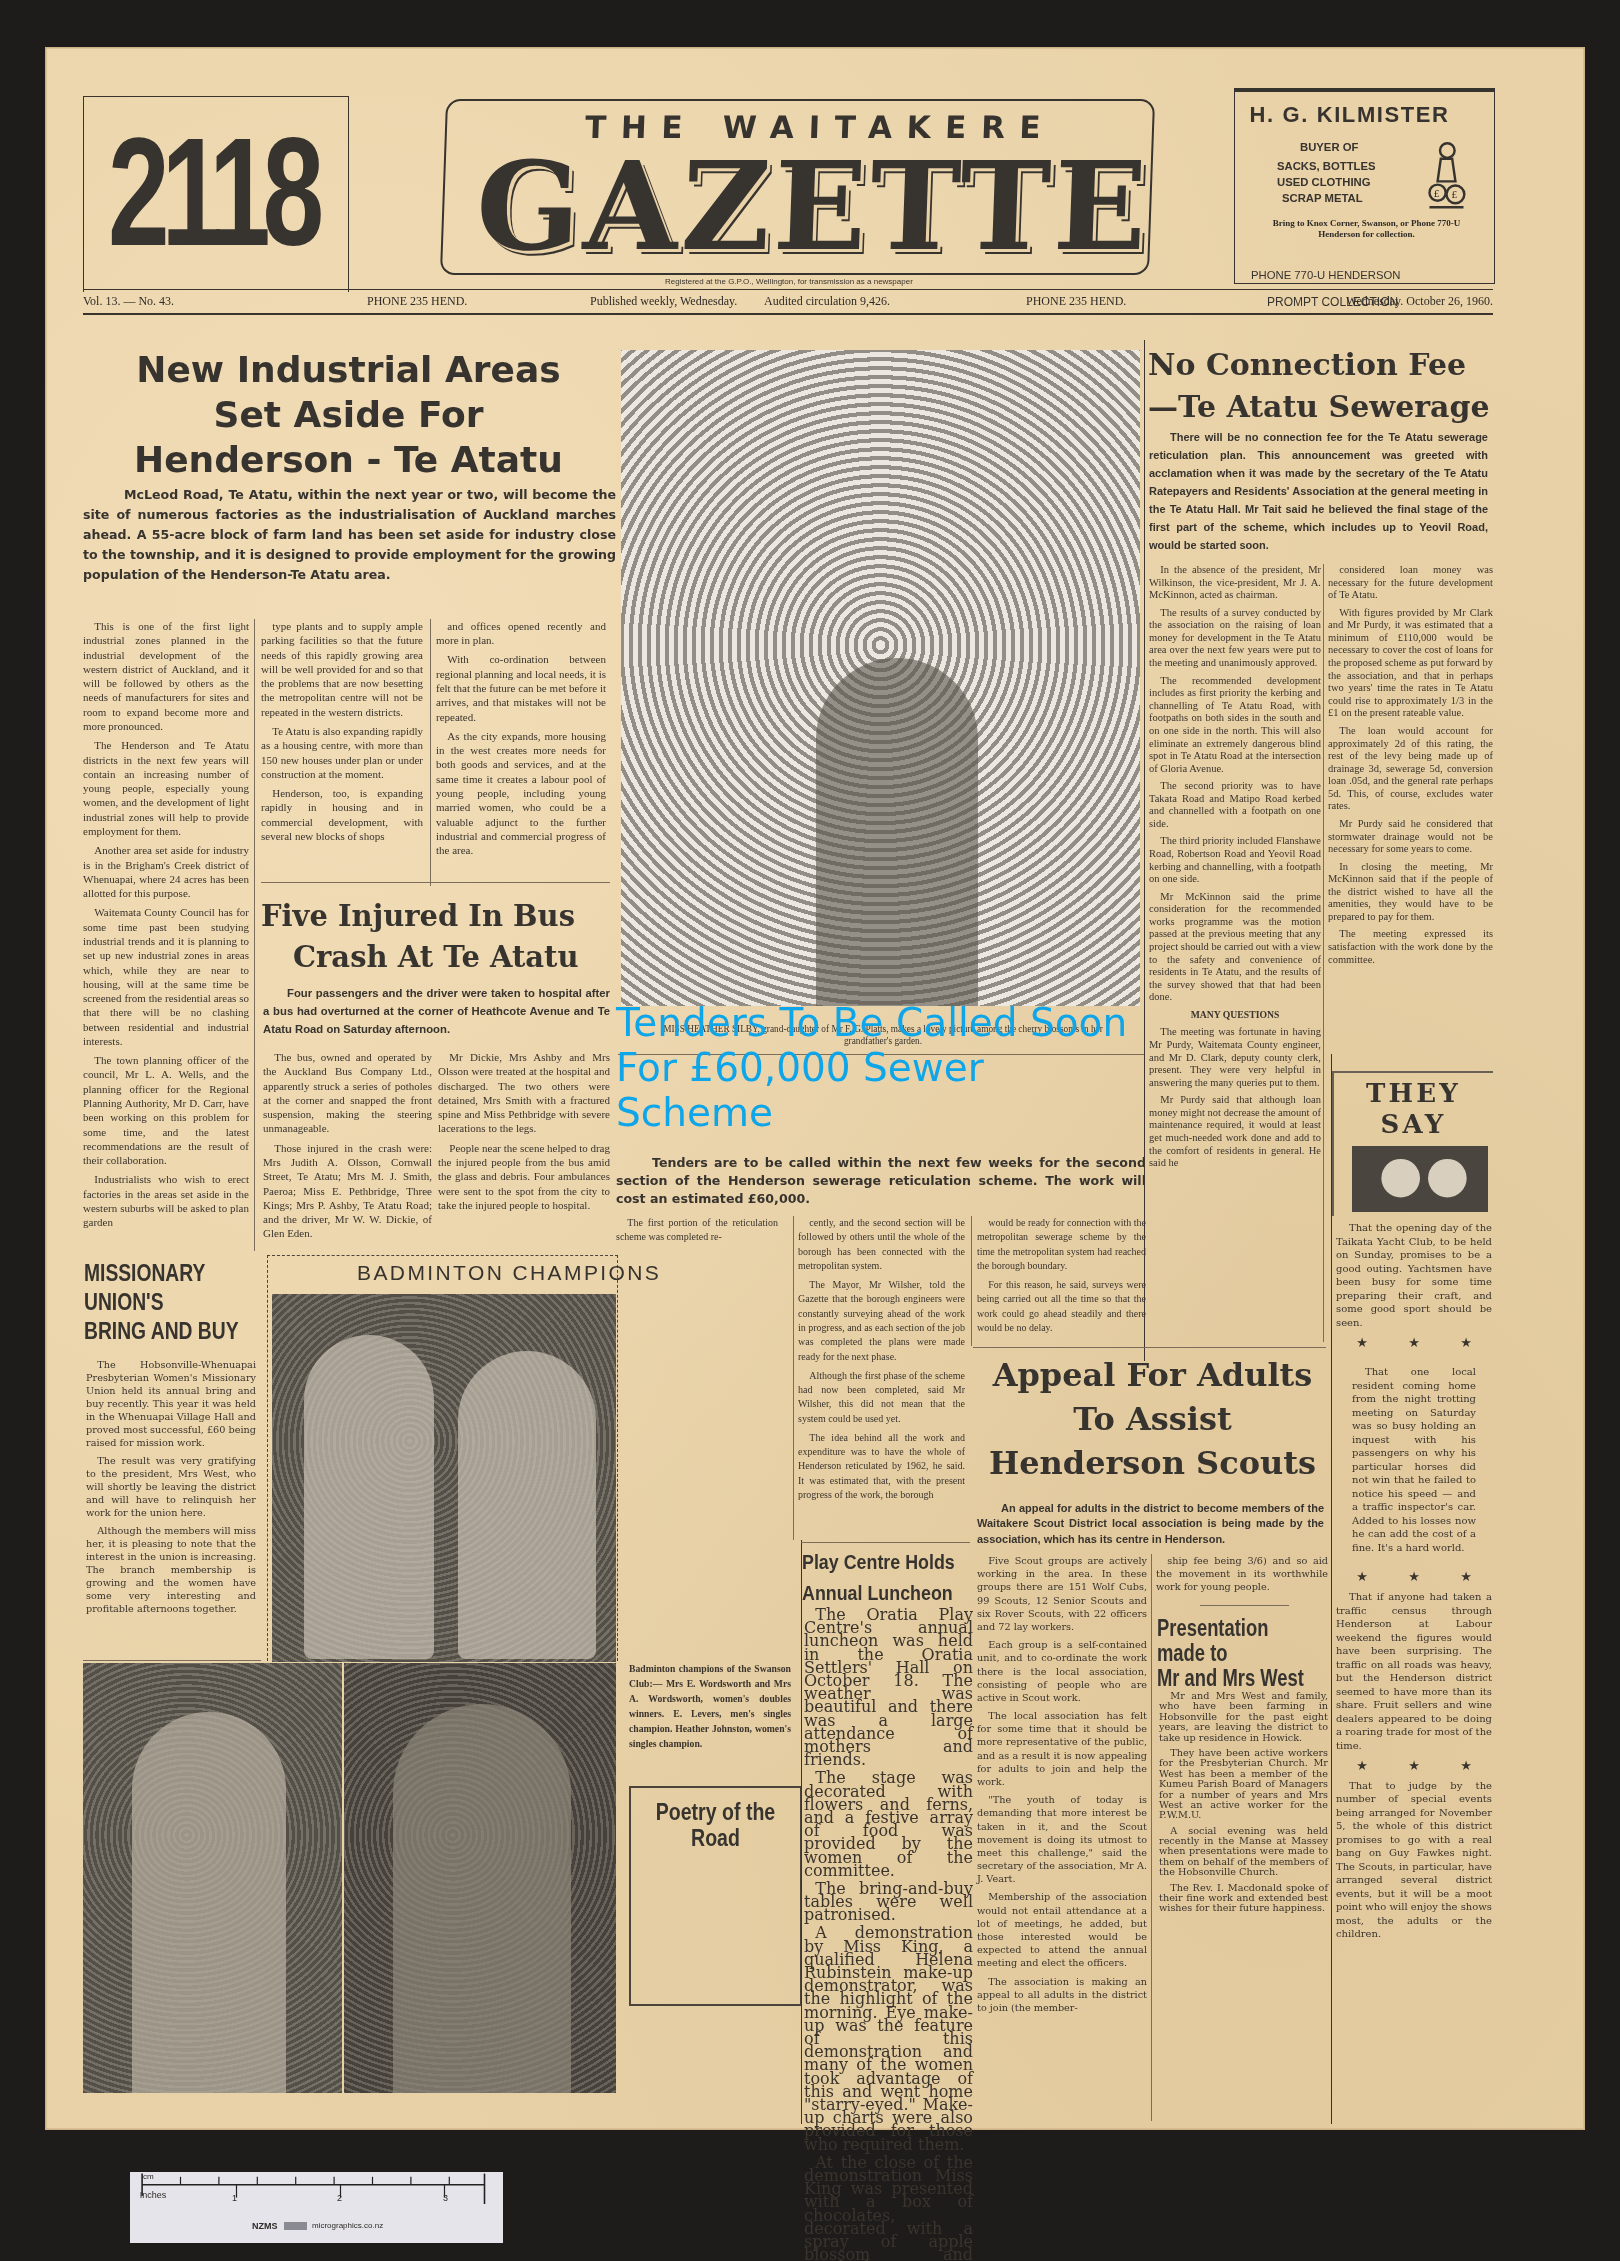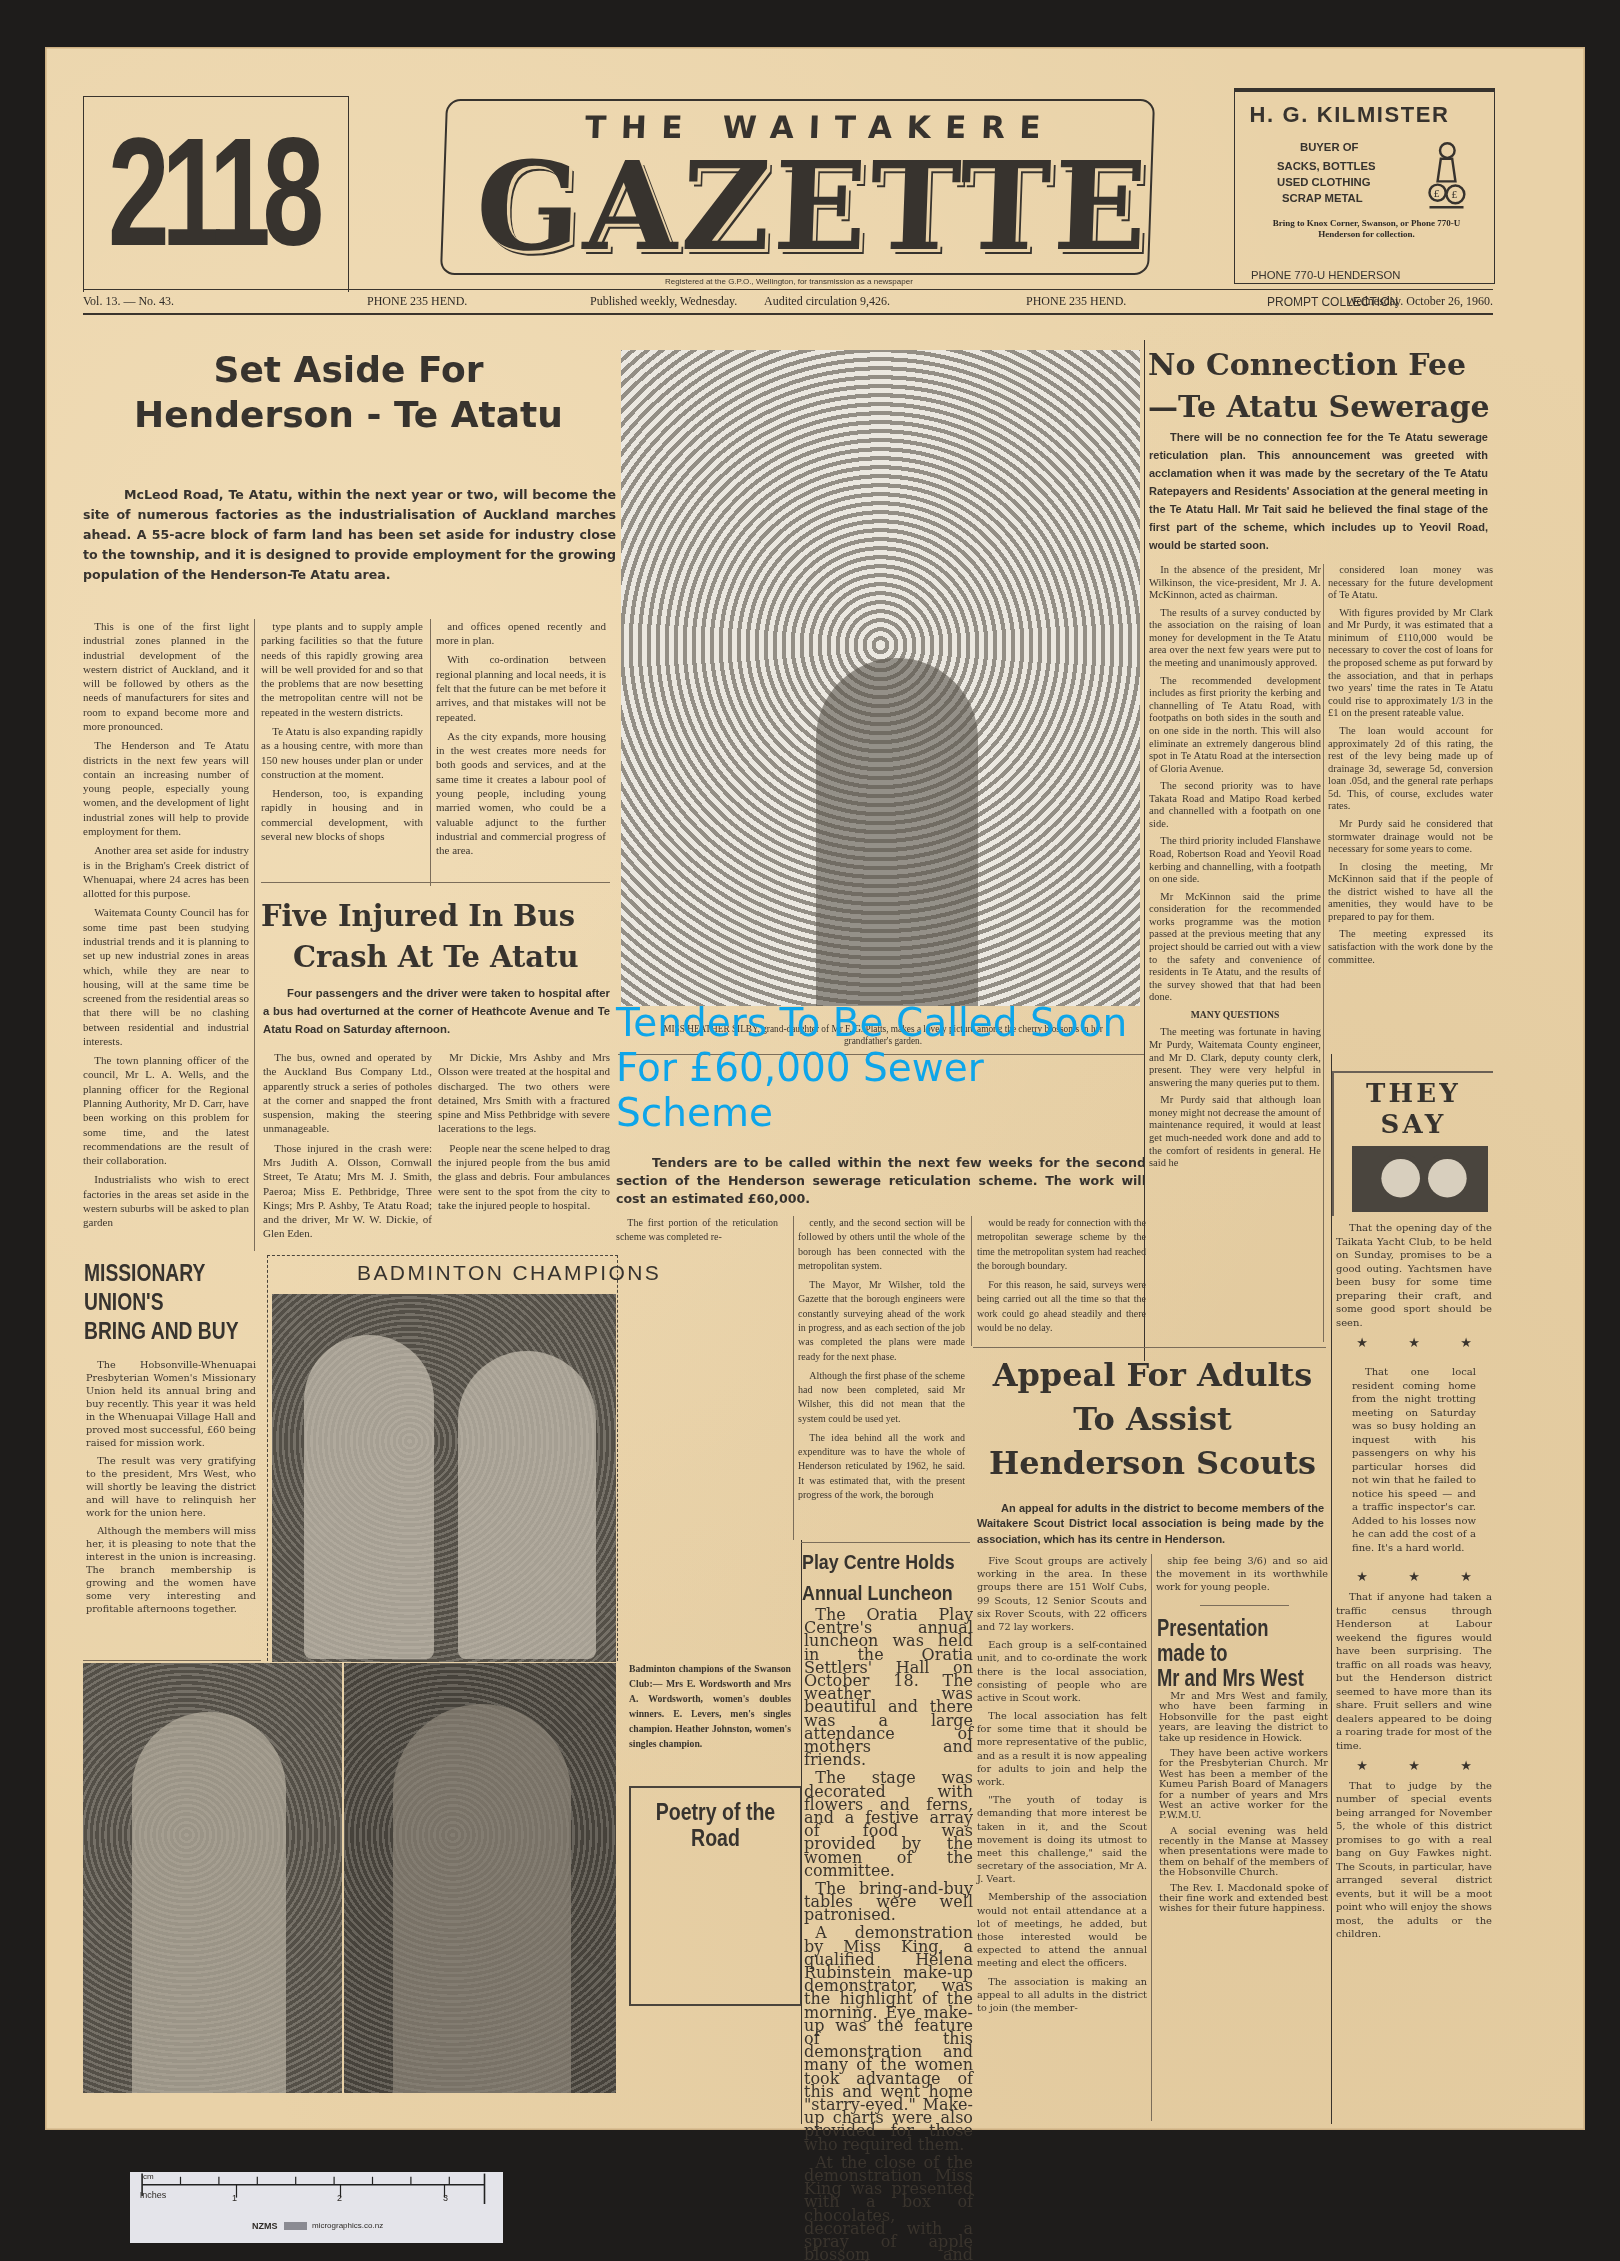--- a/index.html
+++ b/index.html
@@ -73,20 +73,21 @@
   <span class="abs" style="left:0;top:1.6px;">Vol. 13. — No. 43.</span>
   <span class="abs" style="left:284px;top:1.6px;">PHONE 235 HEND.</span>
   <span class="abs" style="left:507px;top:1.6px;">Published weekly, Wednesday.</span>
   <span class="abs" style="left:681px;top:1.6px;">Audited circulation 9,426.</span>
   <span class="abs" style="left:943px;top:1.6px;">PHONE 235 HEND.</span>
   <span class="abs" style="right:0;top:1.6px;">Wednesday. October 26, 1960.</span>
 </div>
 <div class="rule" style="left:83px;top:313px;width:1410px;height:2.4px;"></div>
 
 <div class="abs hd-sans" style="left:89px;top:347px;width:519px;text-align:center;font-size:36px;line-height:45px;">
+  <div>New Industrial Areas</div>
   <div>Set Aside For</div>
   <div>Henderson - Te Atatu</div>
 </div>
 <div class="abs" style="left:83px;top:485px;width:533px;font-family:'DejaVu Sans',sans-serif;font-weight:bold;font-size:12.6px;line-height:20px;text-align:justify;text-indent:41px;color:#37332e;">McLeod Road, Te Atatu, within the next year or two, will become the site of numerous factories as the industrialisation of Auckland marches ahead. A 55-acre block of farm land has been set aside for industry close to the township, and it is designed to provide employment for the growing population of the Henderson-Te Atatu area.</div>
 
 <div class="abs body-text" style="left:83px;top:619px;width:166px;">
   <p>This is one of the first light industrial zones planned in the industrial development of the western district of Auckland, and it will be followed by others as the needs of manufacturers for sites and room to expand become more and more pronounced.</p>
   <p>The Henderson and Te Atatu districts in the next few years will contain an increasing number of young people, especially young women, and the development of light industrial zones will help to provide employment for them.</p>
   <p>Another area set aside for industry is in the Brigham's Creek district of Whenuapai, where 24 acres has been allotted for this purpose.</p>
   <p>Waitemata County Council has for some time past been studying industrial trends and it is planning to set up new industrial zones in areas which, while they are near to housing, will at the same time be screened from the residential areas so that there will be no clashing between residential and industrial interests.</p>

